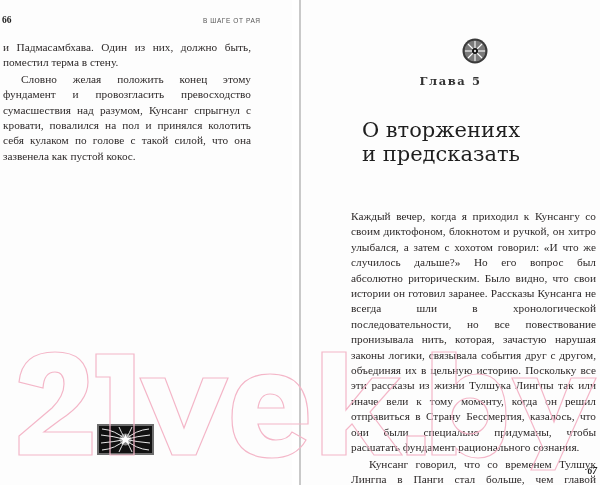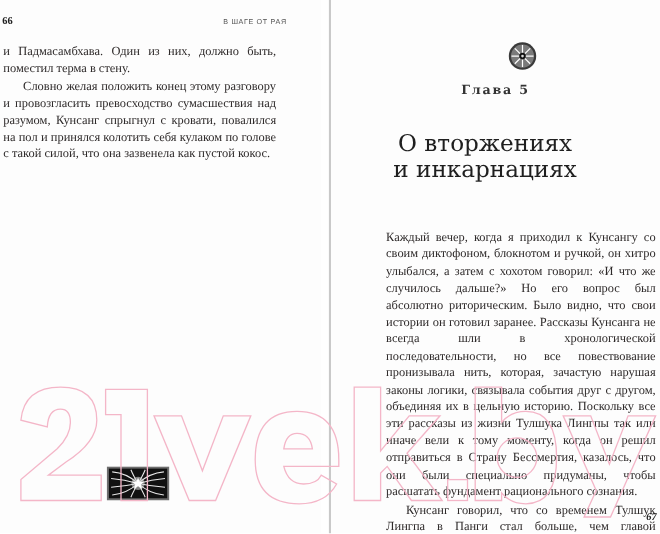--- a/index.html
+++ b/index.html
@@ -41,21 +41,21 @@
 <body>
 
 <div class="spread">
 
   <div class="page page-left">
     <div class="folio-left">66</div>
     <div class="running-head">В ШАГЕ ОТ РАЯ</div>
 
     <div class="body-text left-text">
       <p>и Падмасамбхава. Один из них, должно быть, поместил терма в стену.</p>
-      <p class="indent">Словно желая положить конец этому разговору и провозгласить превосходство сумасшествия над разумом, Кунсанг спрыгнул с кровати, повалился на пол и принялся колотить себя кулаком по голове с такой силой, что она зазвенела как пустой кокос.</p>
+      <p class="indent">Словно желая положить конец этому фундамент и провозгласить превосходство сумасшествия над разумом, Кунсанг спрыгнул с кровати, повалился на пол и принялся колотить себя кулаком по голове с такой силой, что она зазвенела как пустой кокос.</p>
     </div>
 
     <svg class="emblem" viewBox="0 0 57 31">
       <rect x="0" y="0" width="57" height="31" fill="#6e6e6e"></rect>
       <rect x="2" y="2" width="53" height="27" fill="#111"></rect>
       <g stroke="#e8e8e8" stroke-width="1" fill="none">
         <path d="M28.5 15.5 Q18 6 5 5"></path>
         <path d="M28.5 15.5 Q16 12 4 11"></path>
         <path d="M28.5 15.5 Q16 18 4 19"></path>
         <path d="M28.5 15.5 Q18 25 5 26"></path>
@@ -86,21 +86,21 @@
         <line x1="20" y1="6" x2="6" y2="20"></line>
       </g>
       <circle cx="13" cy="13" r="3" fill="#111"></circle>
       <circle cx="13" cy="13" r="1.2" fill="#ddd"></circle>
     </svg>
 
     <div class="chapter-label">Глава 5</div>
 
     <div class="chapter-title">
       <div>О вторжениях</div>
-      <div>и инкарнациях</div>
+      <div>и предсказать</div>
     </div>
 
     <div class="body-text right-text">
       <p>Каждый вечер, когда я приходил к Кунсангу со своим диктофоном, блокнотом и ручкой, он хитро улыбался, а затем с хохотом говорил: «И что же случилось дальше?» Но его вопрос был абсолютно риторическим. Было видно, что свои истории он готовил заранее. Рассказы Кунсанга не всегда шли в хронологической последовательности, но все повествование пронизывала нить, которая, зачастую нарушая законы логики, связывала события друг с другом, объединяя их в цельную историю. Поскольку все эти рассказы из жизни Тулшука Лингпы так или иначе вели к тому моменту, когда он решил отправиться в Страну Бессмертия, казалось, что они были специально придуманы, чтобы расшатать фундамент рационального сознания.</p>
       <p class="indent">Кунсанг говорил, что со временем Тулшук Лингпа в Панги стал больше, чем главой монастыря. Из-за его положения к нему обращались за советом или с просьбами предсказать будущее, излечить от болезни, избавить от одержимости духами, узнать имя новорожденного или обучить рисованию и письму. Но помимо этого люди со всех концов долины стали просить его выступить в роли судьи во всевозможных</p>
     </div>
 
     <div class="folio-right">67</div>
   </div>
 

